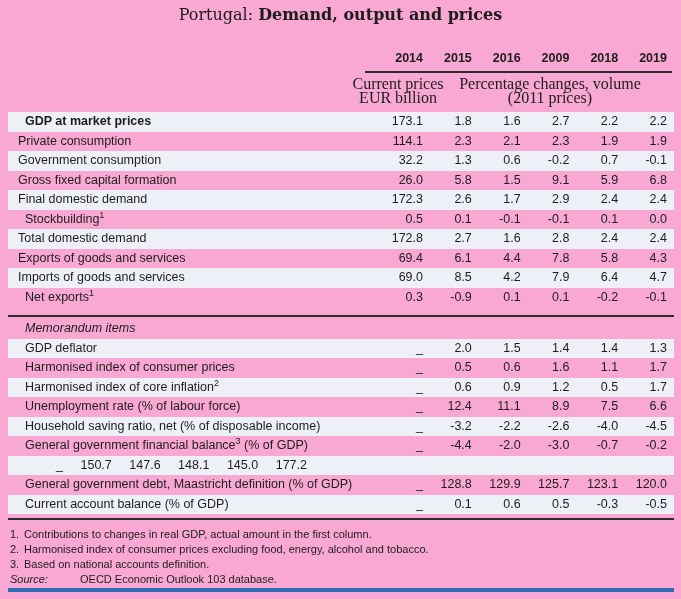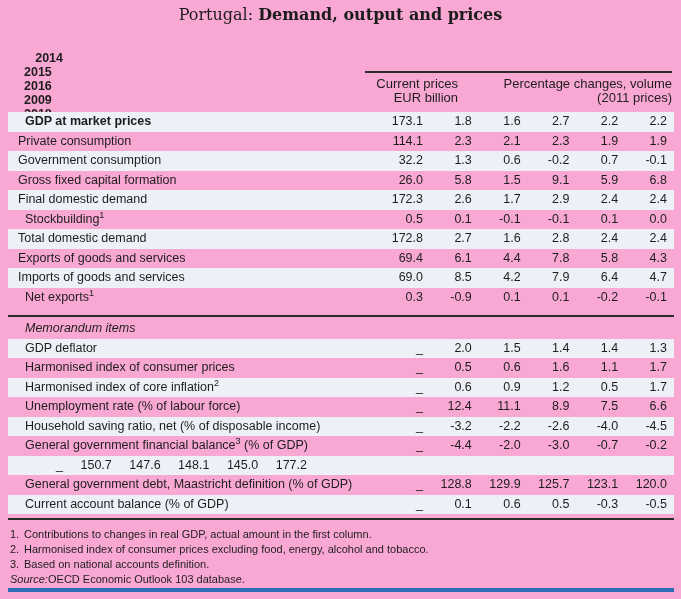--- a/index.html
+++ b/index.html
@@ -15,30 +15,30 @@
   .title {
     position: absolute; top: 5px; left: 0; width: 100%;
     text-align: center;
     font-family: "DejaVu Serif", serif;
     font-size: 16px; color: #1c1c1c;
   }
   .title .pre { margin-right: 5px; }
   .title .emph { font-weight: bold; }
 
   
-  .years-row { position: absolute; top: 51px; left: 8px; width: 666px; display: flex; flex-direction: column; }
+  .years-row { position: absolute; top: 51px; left: 8px; width: 666px; display: flex; }
   .yspacer { width: 360px; flex: none; }
   .ycell { width: 48.8px; flex: none; text-align: right; padding-right: 5px;
            font-weight: bold; font-size: 12.5px; }
   .ycell.c1 { width: 60px; }
 
   .header-line { position: absolute; top: 71px; left: 365px; width: 307px; height: 2px; background: var(--rule-dark, #2b2b2b); }
 
   .subhead { position: absolute; top: 77px; left: 8px; width: 666px; display: flex;
-             font-size: 13px; line-height: 14px; text-align: right; }
+             font-size: 16px; line-height: 14px; text-align: center; font-family: Liberation Serif, serif; }
   .subhead .sp { width: 360px; flex: none; }
   .note span { display: block; white-space: nowrap; }
   .note.n1 { width: 120px; flex: none; margin-left: -30px; margin-right: -30px; }
   .note.n2 { width: 244px; flex: none; }
 
   
   .tbody { position: absolute; top: 112px; left: 8px; width: 666px; font-size: 12.5px; }
   .row { display: flex; height: 19.5px; line-height: 19.5px; }
   .row.shaded { background: var(--shade, #edf1f7); }
   .lbl { width: 360px; flex: none; white-space: nowrap; overflow: hidden; }
@@ -54,21 +54,21 @@
   .divider { height: 2px; background: var(--rule-dark, #2b2b2b); }
   .divider.mid { margin-top: 8px; margin-bottom: 2px; }
   .divider.end { margin-top: 4px; }
 
   
   .footnotes { position: absolute; top: 527px; left: 8px; width: 666px;
                font-size: 11px; line-height: 15px; color: #1d1d1d; }
   .fn { display: flex; }
   .fn .mk { width: 16px; flex: none; padding-left: 2px; }
   .fn .tx { flex: 1; white-space: nowrap; overflow: hidden; }
-  .src { display: flex; }
+  .src { display: flex; gap: 32px; }
   .src .mk { width: 40px; flex: none; padding-left: 2px; font-style: italic; }
 
   .blue-rule { position: absolute; top: 588px; left: 8px; width: 666px; height: 4px;
                background: var(--rule-blue, #2c6db4); }
 </style>
 </head>
 <body>
 
 <div class="page">
 

